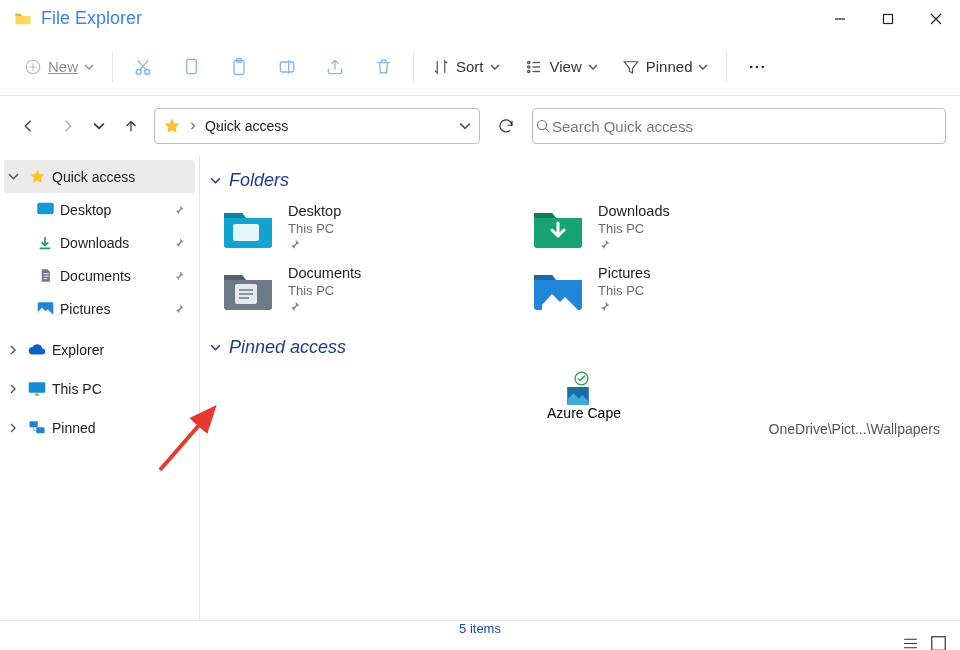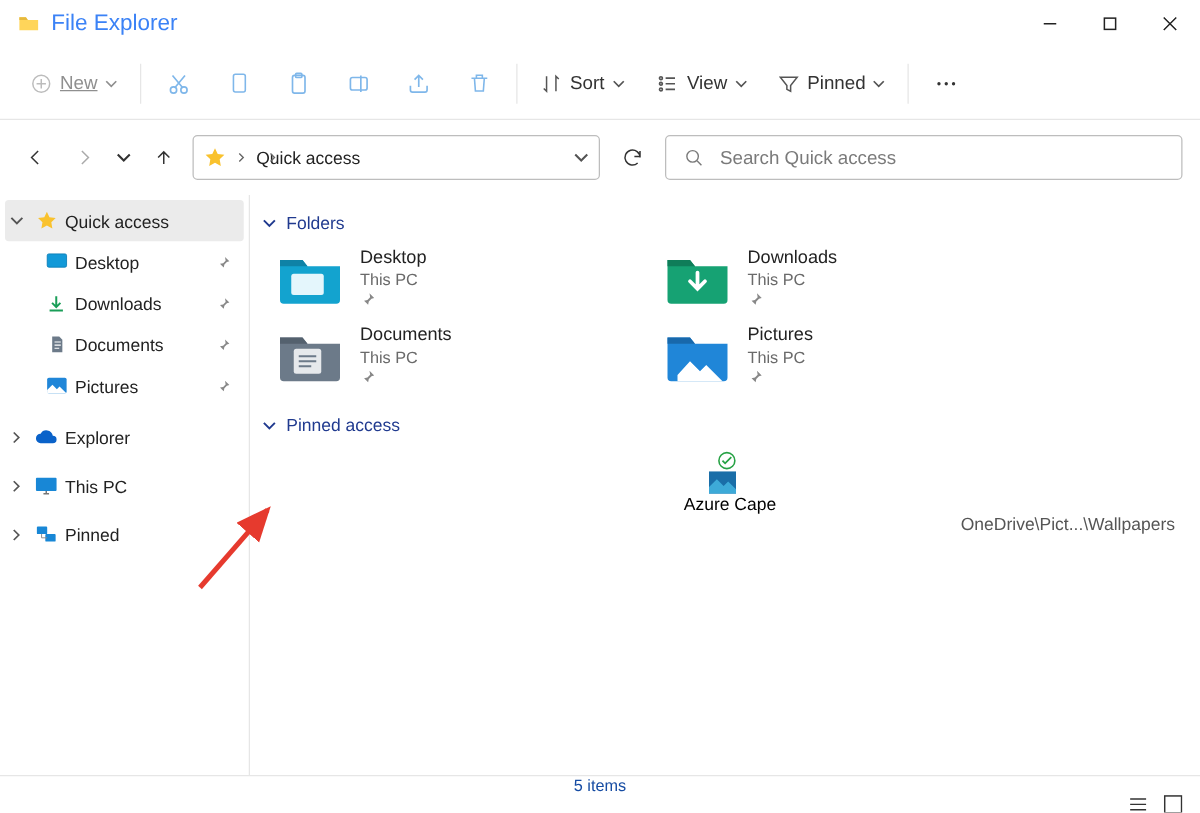--- a/index.html
+++ b/index.html
@@ -22,34 +22,34 @@
   .tbar-sep { width:1px; height:32px; background:#e6e6e6; margin:0 4px; }
   .tbar-txt { font-size:15px; color:#333; }
   .tbar-drop { display:flex; align-items:center; gap:6px; padding:0 10px; }
 
   
   .navbar { height:60px; display:flex; align-items:center; gap:8px; padding:0 14px; }
   .nav-arrow { width:30px; height:40px; display:flex; align-items:center; justify-content:center; color:#555; }
   .addr-box { flex:0 0 326px; height:36px; border:1px solid #bdbdbd; border-radius:4px; display:flex; align-items:center; padding:0 8px; gap:8px; }
   .addr-text { font-size:14px; color:#222; flex:1; }
   .ref-btn { width:36px; height:36px; display:flex; align-items:center; justify-content:center; }
-  .search-box { flex:1; height:36px; border:1px solid #bdbdbd; border-radius:4px; display:flex; align-items:center; padding:0 14px; gap:12px; color:#7a7a7a; font-size:15px; }
+  .search-box { flex:1; height:36px; border:1px solid #bdbdbd; border-radius:4px; display:flex; align-items:center; padding:0 2px; color:#7a7a7a; font-size:15px; }
 
   
   .main { display:flex; height:calc(100% - 38px - 58px - 60px - 30px); }
   .sidebar { width:200px; border-right:1px solid #e6e6e6; padding-top:4px; }
   .tree-row { height:33px; display:flex; align-items:center; font-size:14px; color:#222; padding-left:8px; gap:6px; }
   .tree-row.sel { background:#ebebeb; border-radius:3px; margin:0 4px; padding-left:4px;}
   .tree-sub { padding-left:36px; }
   .tree-chev { width:14px; }
   .tree-ic { width:18px; height:18px; display:flex; align-items:center; justify-content:center; }
   .pin-tail { margin-left:auto; margin-right:14px; color:#666; }
 
   .content { flex:1; padding:14px 14px 0 4px; overflow:auto; }
-  .section-hdr { display:flex; align-items:center; gap:8px; color:#203a8f; font-size:14px; margin-bottom:12px; margin-left:6px;}
+  .section-hdr { display:flex; align-items:center; gap:8px; color:#203a8f; font-size:18px; margin-bottom:12px; margin-left:6px;font-style:italic;}
   .folder-grid { display:flex; flex-wrap:wrap; gap:14px 50px; margin-left:18px; margin-bottom:24px;}
   .folder-card { display:flex; align-items:flex-start; gap:14px; width:260px; }
   .folder-ic { width:52px; height:46px; }
   .folder-name { font-size:14.5px; color:#222; }
   .folder-sub { font-size:13px; color:#6a6a6a; margin-top:2px;}
   .folder-pin { color:#707070; margin-top:2px;}
 
   .pinned-row { display:flex; align-items:center; margin-left:18px; margin-top:10px; font-size:14px;flex-direction:column; }
   .pinned-path { margin-left:auto; color:#555; font-size:14px; padding-right:6px;}
 

